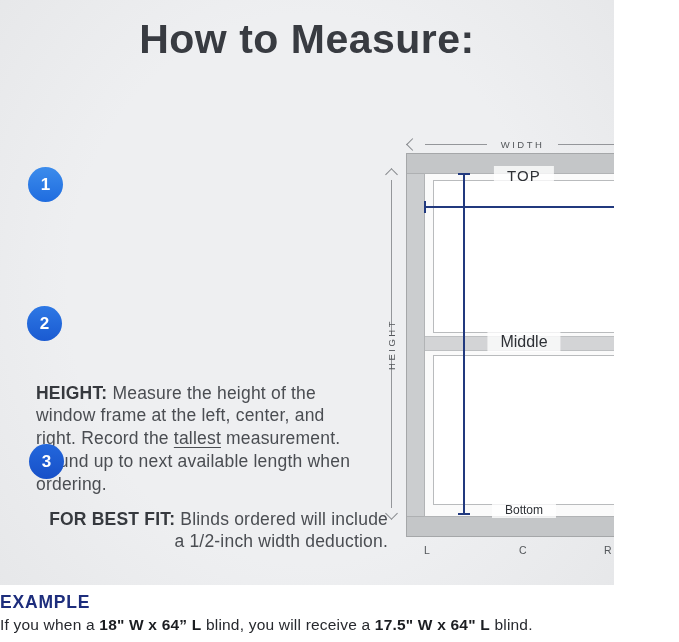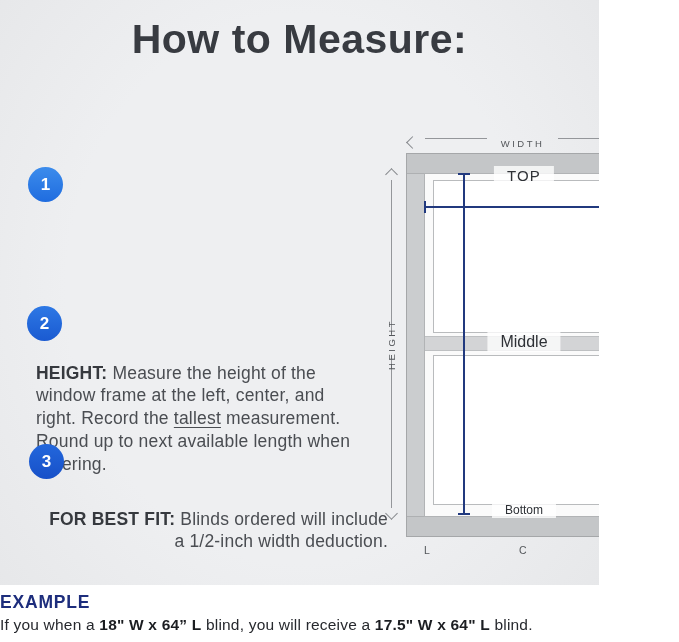--- a/index.html
+++ b/index.html
@@ -1,19 +1,20 @@
 <!DOCTYPE html>
 <html><head>
 <meta charset="utf-8">
 <style>
   html,body{margin:0;padding:0;}
   .page{
     position:relative;width:599px;height:642px;overflow:hidden;
     background:radial-gradient(ellipse at 50% 45%, #eeeff1 55%, #e5e6e8 100%);
     font-family:"Liberation Sans", sans-serif;
+    padding-left:15px;
   }
   
   .title{position:absolute;top:16px;left:0;right:0;text-align:center;color:#383b41;}
   .title-line1{font-size:41px;font-weight:700;letter-spacing:.5px;line-height:46px;}
   .title-line2{line-height:50px;margin-top:1px;}
   .inside-word{
     font-size:51px;font-weight:700;letter-spacing:.5px;
     background:linear-gradient(180deg,#4189ee 0%,#2c6fe2 45%,#1b4dc0 100%);
     -webkit-background-clip:text;background-clip:text;color:transparent;
   }
@@ -26,28 +27,28 @@
   }
   .badge1{left:28px;top:167px;background:linear-gradient(180deg,#3c8cec,#1f6cdf);}
   .badge2{left:27px;top:306px;background:linear-gradient(180deg,#2d78e5,#1a5ad1);}
   .badge3{left:29px;top:444px;background:linear-gradient(180deg,#2367dc,#1750c8);}
   .step-text{
     position:absolute;left:36px;width:352px;
     font-size:17.5px;line-height:22.8px;color:#4a4d52;letter-spacing:.2px;
     white-space:pre-line;
   }
   .t1{top:203px;}
-  .t2{top:344px;}
+  .t2{top:364px;}
   .t3{top:490px;text-align:right;}
   .lead{font-weight:700;color:#36393e;}
   .und{text-decoration:underline;text-underline-offset:3px;text-decoration-thickness:1px;}
   
   .dim-h{
     position:absolute;left:408px;top:138px;width:229px;height:12px;
-    display:flex;gap:12px;
+    display:flex;align-items:center;gap:12px;
   }
   .dim-v{
     position:absolute;left:384px;top:170px;width:15px;height:348px;
     display:flex;flex-direction:column;align-items:center;gap:5px;
   }
   .dim-line-h{height:1px;background:#94969a;flex:1;}
   .dim-line-v{width:1px;background:#94969a;flex:1;}
   .chev{width:8px;height:8px;border-left:1.5px solid #84878b;border-bottom:1.5px solid #84878b;flex:0 0 auto;}
   .chev-left{transform:rotate(45deg);margin-right:-4px;}
   .chev-right{transform:rotate(225deg);margin-left:-4px;}

